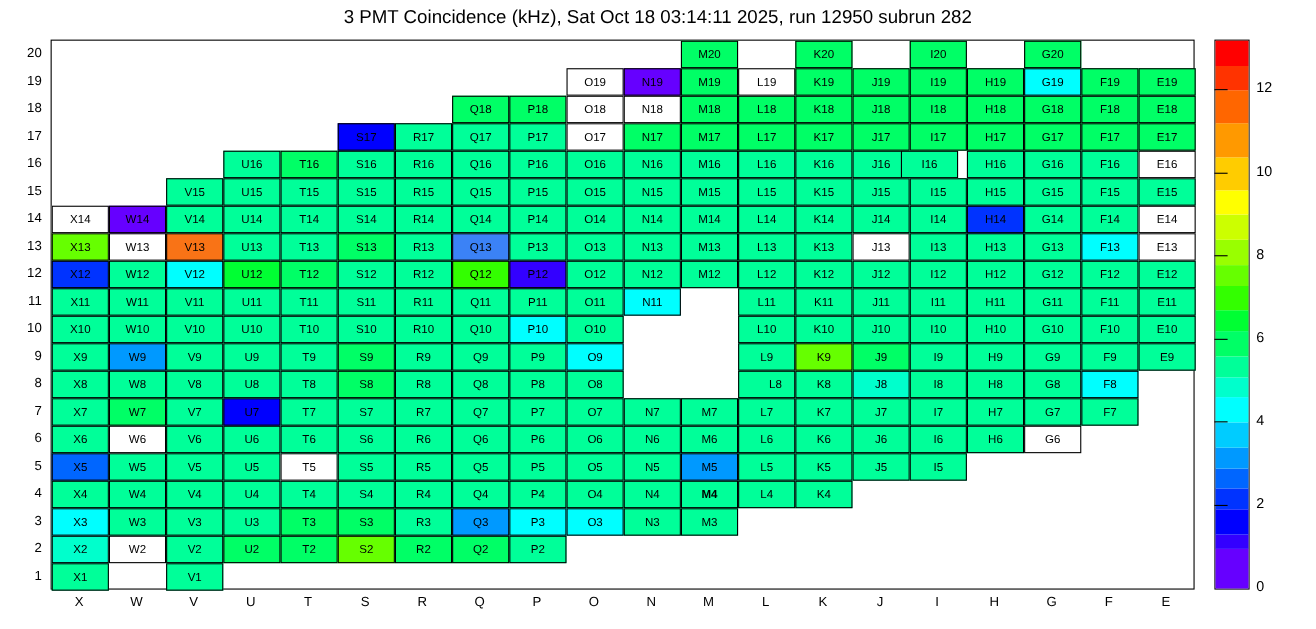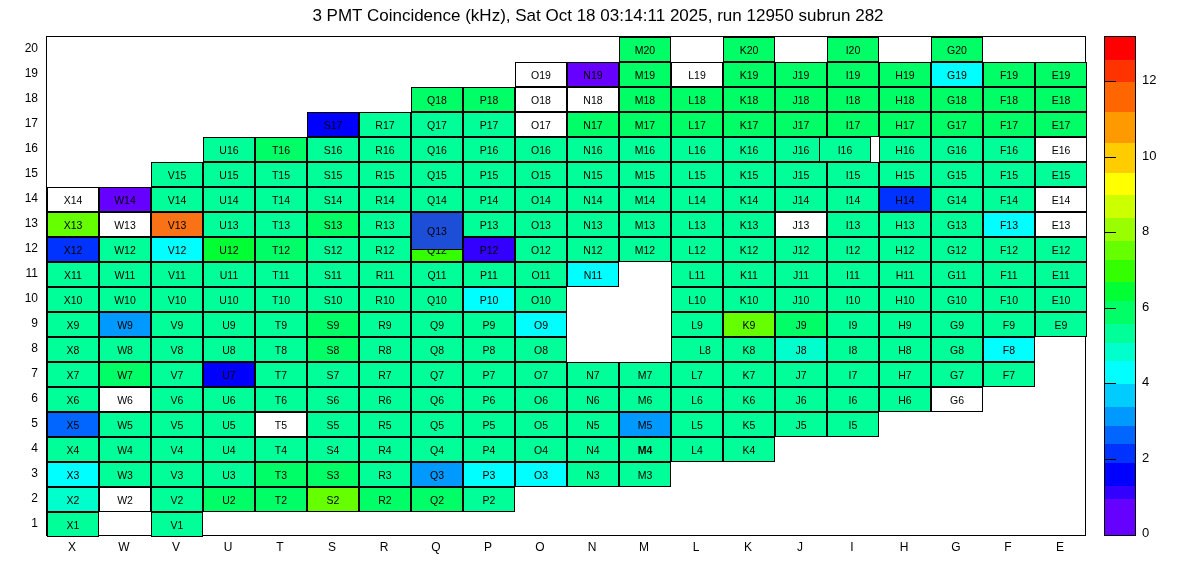--- a/index.html
+++ b/index.html
@@ -234,21 +234,21 @@
         <div class="cell" style="left: 884px; top: 200px; width: 52px; height: 25px; background: rgb(0, 255, 153);">G12</div>
         <div class="cell" style="left: 936px; top: 200px; width: 52px; height: 25px; background: rgb(0, 255, 153);">F12</div>
         <div class="cell" style="left: 988px; top: 200px; width: 52px; height: 25px; background: rgb(0, 255, 153);">E12</div>
         <div class="cell" style="left: 0px; top: 175px; width: 52px; height: 25px; background: rgb(102, 255, 0);">X13</div>
         <div class="cell" style="left: 52px; top: 175px; width: 52px; height: 25px; background: rgb(255, 255, 255);">W13</div>
         <div class="cell" style="left: 104px; top: 175px; width: 52px; height: 25px; background: #f97316;">V13</div>
         <div class="cell" style="left: 156px; top: 175px; width: 52px; height: 25px; background: rgb(0, 255, 153);">U13</div>
         <div class="cell" style="left: 208px; top: 175px; width: 52px; height: 25px; background: rgb(0, 255, 153);">T13</div>
         <div class="cell" style="left: 260px; top: 175px; width: 52px; height: 25px; background: rgb(0, 255, 102);">S13</div>
         <div class="cell" style="left: 312px; top: 175px; width: 52px; height: 25px; background: rgb(0, 255, 153);">R13</div>
-        <div class="cell" style="left: 364px; top: 175px; width: 52px; height: 38px; background: #1d4ed8;">Q13</div>
+        <div class="cell" style="left: 364px; top: 175px; width: 52px; height: 25px; background: #3b82f6;">Q13</div>
         <div class="cell" style="left: 416px; top: 175px; width: 52px; height: 25px; background: rgb(0, 255, 153);">P13</div>
         <div class="cell" style="left: 468px; top: 175px; width: 52px; height: 25px; background: rgb(0, 255, 153);">O13</div>
         <div class="cell" style="left: 520px; top: 175px; width: 52px; height: 25px; background: rgb(0, 255, 153);">N13</div>
         <div class="cell" style="left: 572px; top: 175px; width: 52px; height: 25px; background: rgb(0, 255, 153);">M13</div>
         <div class="cell" style="left: 624px; top: 175px; width: 52px; height: 25px; background: rgb(0, 255, 153);">L13</div>
         <div class="cell" style="left: 676px; top: 175px; width: 52px; height: 25px; background: rgb(0, 255, 153);">K13</div>
         <div class="cell" style="left: 728px; top: 175px; width: 52px; height: 25px; background: rgb(255, 255, 255);">J13</div>
         <div class="cell" style="left: 780px; top: 175px; width: 52px; height: 25px; background: rgb(0, 255, 153);">I13</div>
         <div class="cell" style="left: 832px; top: 175px; width: 52px; height: 25px; background: rgb(0, 255, 153);">H13</div>
         <div class="cell" style="left: 884px; top: 175px; width: 52px; height: 25px; background: rgb(0, 255, 153);">G13</div>

